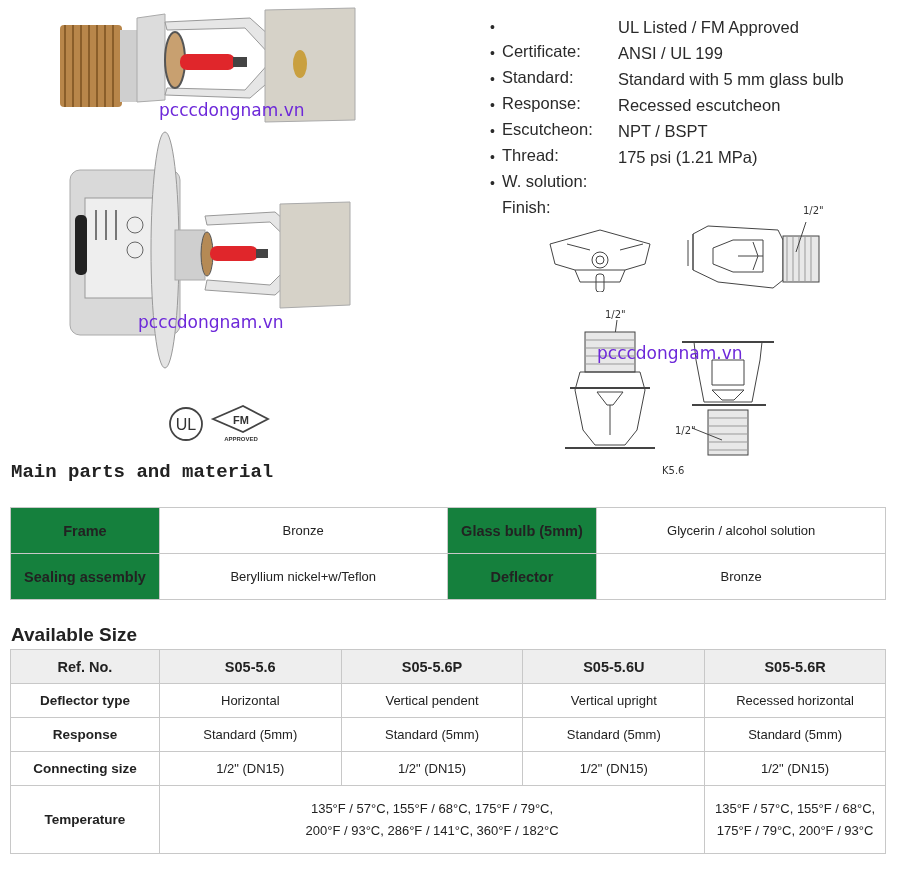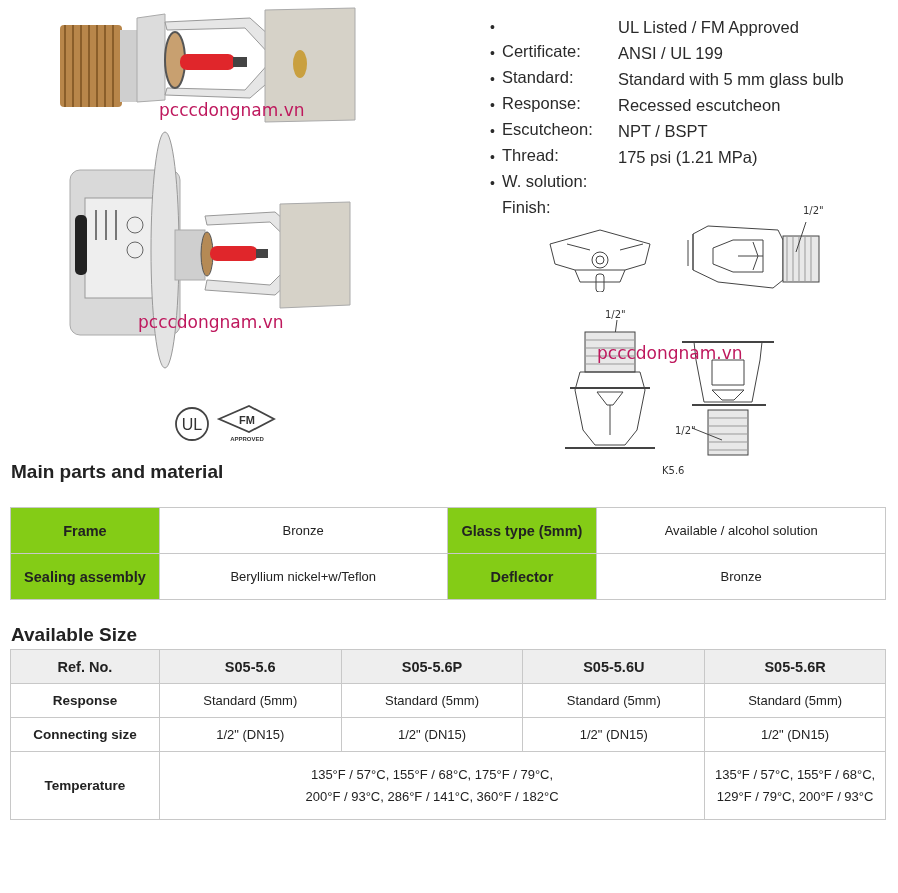--- a/index.html
+++ b/index.html
@@ -1,35 +1,35 @@
 <!DOCTYPE html>
 <html><head>
 <meta charset="utf-8">
 <style>
   * { box-sizing: border-box; margin: 0; padding: 0; }
   html, body { width: 898px; height: 893px; background: #ffffff; overflow: hidden; }
   body { font-family: "Liberation Sans", sans-serif; color: #222; position: relative; }
 
   .photo { position: absolute; }
-  .watermark { position: absolute; color: #be185d; font-family: "DejaVu Sans", sans-serif; font-size: 17px; letter-spacing: 0px; white-space: nowrap; }
+  .watermark { position: absolute; color: #6d28d9; font-family: "DejaVu Sans", sans-serif; font-size: 17px; letter-spacing: 0px; white-space: nowrap; }
 
   .specs { position: absolute; left: 490px; top: 14px; }
   .spec-row { display: flex; height: 26px; align-items: center; font-size: 16.5px; color: #2a2a2a; }
   .spec-row .bullet { width: 12px; font-size: 14px; }
   .spec-row .k { width: 116px; margin-top: 48px; }
   .spec-row .v { }
 
   .drawing { position: absolute; }
   .dlabel { position: absolute; font-size: 10px; color: #333; font-family: "DejaVu Sans", sans-serif; }
 
   h2.section { position: absolute; left: 11px; font-size: 19px; font-weight: bold; color: #222; }
 
   table.grid { position: absolute; border-collapse: collapse; font-size: 13px; }
   table.grid td { border: 1.5px solid #c8c8c8; text-align: center; vertical-align: middle; color: #222; }
-  table.grid td.hd { background: #84cc16; font-weight: bold; font-size: 14.5px; }
+  table.grid td.hd { background: #15803d; font-weight: bold; font-size: 14.5px; }
   table.grid tr.head td { background: #eeeeee; font-weight: bold; font-size: 14.5px; }
   table.grid td.rowh { font-weight: bold; font-size: 13.5px; }
   .temp-line { display: block; line-height: 22px; }
 </style>
 </head>
 <body>
 
 <div class="photo" style="left:55px; top:0; width:310px; height:130px;">
   <svg width="310" height="130" viewBox="0 0 310 130">
 
@@ -80,21 +80,21 @@
     <path d="M145,86 L215,82 L245,108 L235,116 L210,92 L147,95 Z" fill="#e6e6e6" stroke="#999"></path>
     <path d="M145,160 L215,165 L245,138 L235,130 L210,155 L147,150 Z" fill="#e6e6e6" stroke="#999"></path>
     <ellipse cx="147" cy="124" rx="6" ry="22" fill="#b58a55" stroke="#555"></ellipse>
     <rect x="150" y="116" width="48" height="15" rx="7" fill="#e0262b"></rect>
     <rect x="196" y="119" width="12" height="9" fill="#444"></rect>
     <polygon points="220,74 290,72 290,175 220,178" fill="#d6d2c8" stroke="#aaa"></polygon>
   </svg>
 </div>
 <div class="watermark" style="left:138px; top:312px;">pcccdongnam.vn</div>
 
-<div class="photo" style="left:174px; top:402px; width:110px; height:45px;">
+<div class="photo" style="left:168px; top:402px; width:110px; height:45px;">
   <svg width="110" height="45" viewBox="0 0 110 45">
     <g>
       <circle cx="18" cy="22" r="16" fill="none" stroke="#444" stroke-width="1.8"></circle>
       <text x="18" y="28" text-anchor="middle" font-family="Liberation Sans, sans-serif" font-size="16" fill="#333">UL</text>
     </g>
     <g>
       <polygon points="45,17 75,4 100,17 75,30" fill="none" stroke="#444" stroke-width="1.8"></polygon>
       <text x="73" y="22" text-anchor="middle" font-family="Liberation Sans, sans-serif" font-weight="bold" font-size="11" fill="#333">FM</text>
       <text x="73" y="39" text-anchor="middle" font-family="Liberation Sans, sans-serif" font-weight="bold" font-size="6" fill="#333">APPROVED</text>
     </g>
@@ -203,34 +203,34 @@
         <line x1="26" y1="120" x2="66" y2="120"></line>
       </g>
     <line x1="10" y1="98" x2="40" y2="110"></line>
   </svg>
 </div>
 <div class="dlabel" style="left:675px; top:425px;">1/2"</div>
 <div class="dlabel" style="left:662px; top:465px;text-align:right;">K5.6</div>
 
 <div class="watermark" style="left:597px; top:343px;">pcccdongnam.vn</div>
 
-<h2 class="section" style="top:461px;">Main parts and material</h2>
+<h2 class="section" style="top:461px;font-family:Liberation Mono, monospace;">Main parts and material</h2>
 <table class="grid" style="left:10px; top:507px; width:876px;">
   <colgroup>
       <col style="width:149px">
       <col style="width:288px">
       <col style="width:150px">
       <col style="width:289px">
     </colgroup>
   <tbody>
       <tr style="height:46px">
     <td class="hd">Frame</td>
     <td>Bronze</td>
-    <td class="hd">Glass type (5mm)</td>
-    <td>Available / alcohol solution</td>
+    <td class="hd">Glass bulb (5mm)</td>
+    <td>Glycerin / alcohol solution</td>
   </tr>
   <tr style="height:46px">
     <td class="hd">Sealing assembly</td>
     <td>Beryllium nickel+w/Teflon</td>
     <td class="hd">Deflector</td>
     <td>Bronze</td>
   </tr>
 </tbody>
   </table>
 
@@ -245,20 +245,27 @@
     </colgroup>
   <tbody>
       <tr class="head" style="height:34px">
     <td>Ref. No.</td>
     <td>S05-5.6</td>
     <td>S05-5.6P</td>
     <td>S05-5.6U</td>
     <td>S05-5.6R</td>
   </tr>
   <tr style="height:34px">
+    <td class="rowh">Deflector type</td>
+    <td>Horizontal</td>
+    <td>Vertical pendent</td>
+    <td>Vertical upright</td>
+    <td>Recessed horizontal</td>
+  </tr>
+  <tr style="height:34px">
     <td class="rowh">Response</td>
     <td>Standard (5mm)</td>
     <td>Standard (5mm)</td>
     <td>Standard (5mm)</td>
     <td>Standard (5mm)</td>
   </tr>
   <tr style="height:34px">
     <td class="rowh">Connecting size</td>
     <td>1/2" (DN15)</td>
     <td>1/2" (DN15)</td>
@@ -266,17 +273,17 @@
     <td>1/2" (DN15)</td>
   </tr>
   <tr style="height:68px">
     <td class="rowh">Temperature</td>
     <td colspan="3">
       <span class="temp-line">135°F / 57°C, 155°F / 68°C, 175°F / 79°C,</span>
       <span class="temp-line">200°F / 93°C, 286°F / 141°C, 360°F / 182°C</span>
     </td>
     <td>
       <span class="temp-line">135°F / 57°C, 155°F / 68°C,</span>
-      <span class="temp-line">129°F / 79°C, 200°F / 93°C</span>
+      <span class="temp-line">175°F / 79°C, 200°F / 93°C</span>
     </td>
   </tr>
 </tbody>
   </table>
 
 </body></html>

